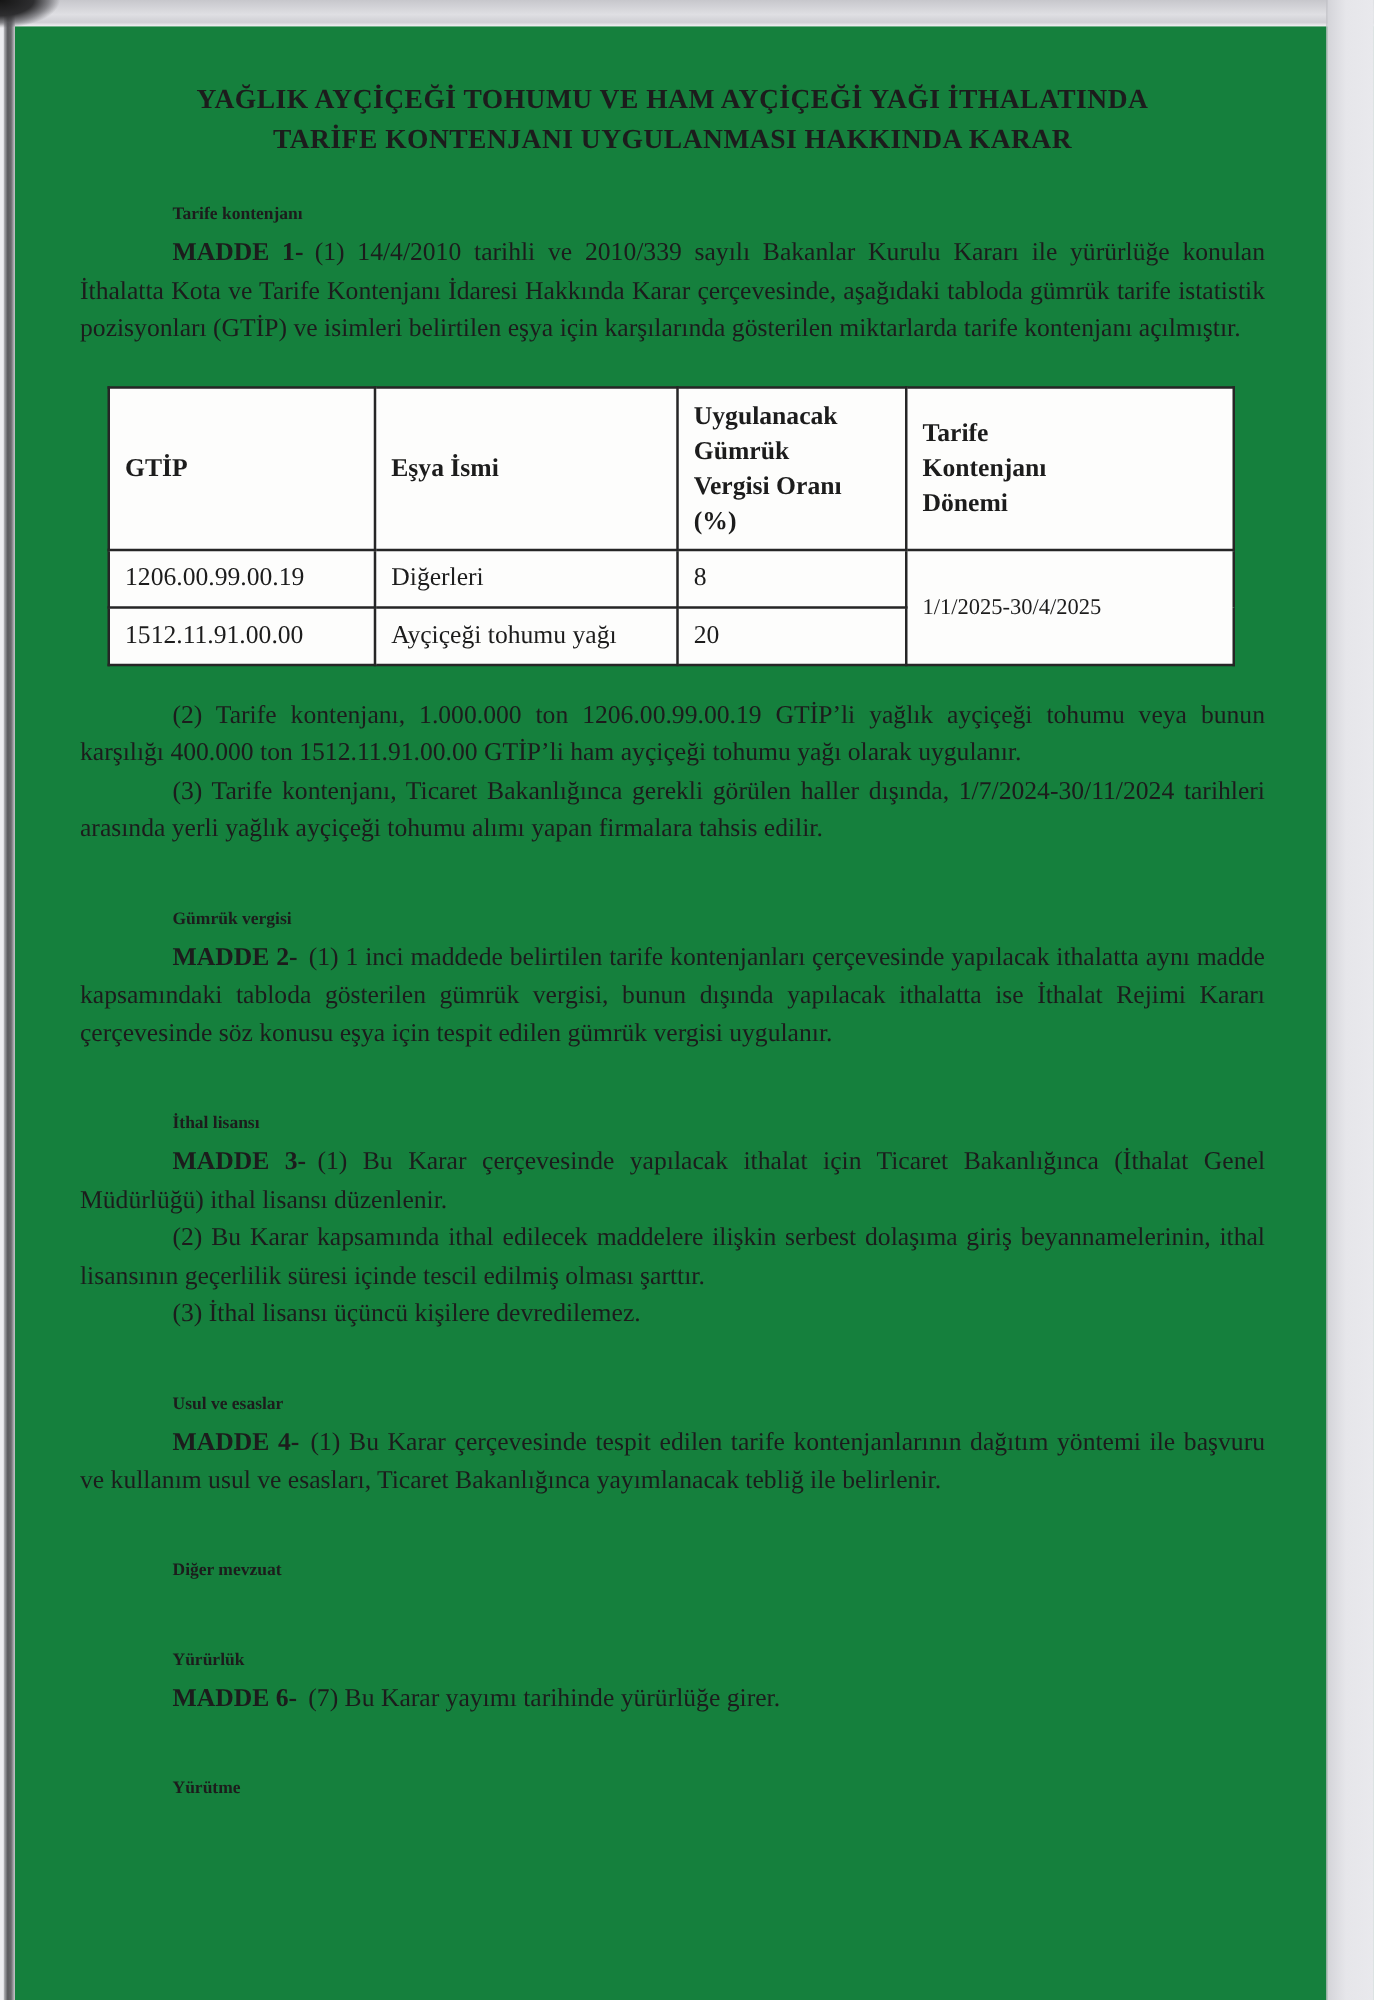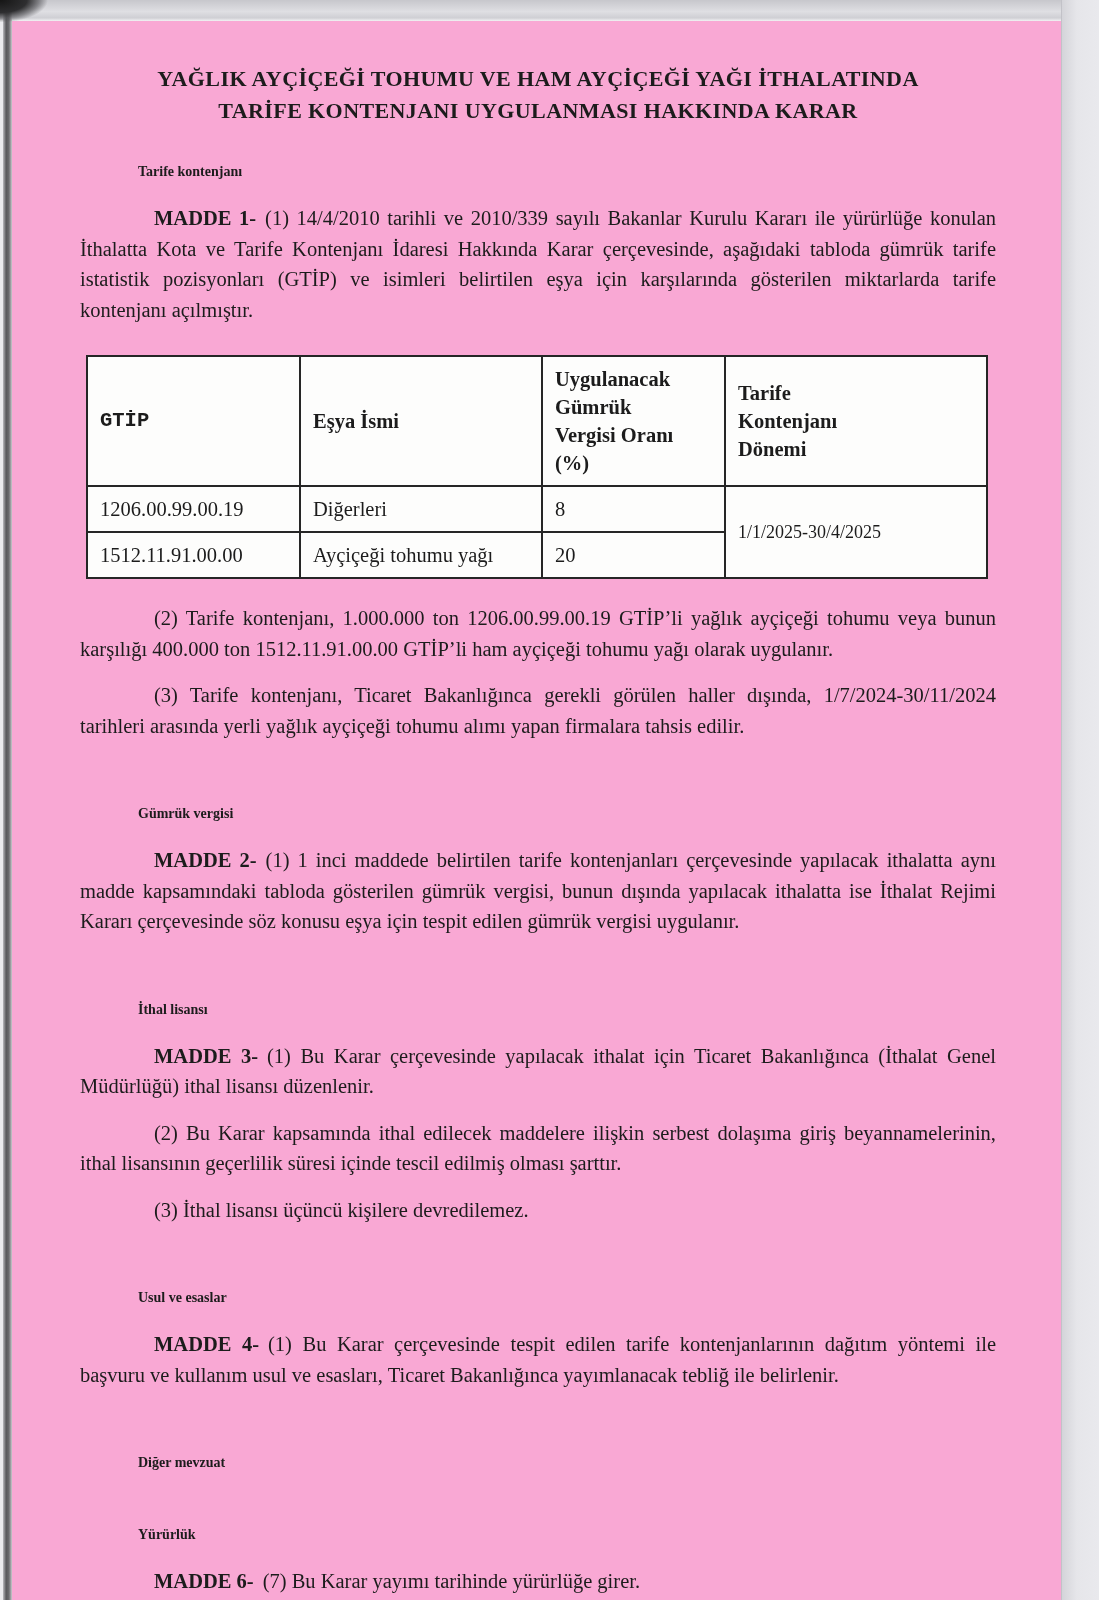--- a/index.html
+++ b/index.html
@@ -14,45 +14,45 @@
     background:linear-gradient(to bottom,#c7c7cc 0%,#dfdfe3 55%,#cfcfd4 85%,#f2f2f4 100%);z-index:3;}
   .edge-left{position:absolute;top:0;left:3px;width:9px;height:1600px;
     background:linear-gradient(to right,#b9b9be 0%,#58585c 35%,#6a6a6e 65%,#c9c9cd 100%);z-index:4;}
   .corner-tl{position:absolute;top:0;left:0;width:60px;height:30px;
     background:radial-gradient(ellipse 60px 28px at 0 0,#151515 0%,#2e2e30 45%,rgba(80,80,84,0.6) 65%,rgba(120,120,124,0) 80%);z-index:5;}
   .edge-right{position:absolute;top:0;right:0;width:37px;height:1600px;
     background:linear-gradient(to right,#d4d4d9 0%,#e6e6ea 40%,#e9e9ed 100%);
     border-left:1px solid #c2c2c8;z-index:3;}
   .page{
     position:absolute;top:21px;left:12px;width:1050px;height:1579px;
-    background:#f9a8d4;z-index:2;box-sizing:border-box;
+    background:#15803d;z-index:2;box-sizing:border-box;
     padding:42px 50px 40px 52px;
   }
   .doc-title{font-weight:bold;text-align:center;font-size:22px;line-height:32px;letter-spacing:0.4px;}
   .sec-heading{font-weight:bold;font-size:14px;line-height:30px;margin:0 0 0 74px;}
-  .para{font-size:20.5px;line-height:30.5px;text-align:justify;text-indent:74px;margin:16px;}
+  .para{font-size:20.5px;line-height:30.5px;text-align:justify;text-indent:74px;margin:0;}
   .lead{font-weight:bold;margin-right:9px;}
   .gap-lg{height:30px;}
   .gap-sec{height:42px;}
 
   table.quota{
     border-collapse:collapse;margin:30px 0 24px 22px;
     width:900px;table-layout:fixed;font-size:20.5px;
   }
   table.quota td{
     border:2.5px solid #262626;
     padding:8px 12px;vertical-align:middle;
     background:#fdfdfc;
   }
   .col-gtip{width:213px;}
   .col-item{width:242px;}
   .col-duty{width:183px;}
   .col-period{width:262px;}
   td.th{font-weight:bold;white-space:pre-line;line-height:28px;}
-  td.hdr-tall{height:112px;font-family:Liberation Mono, monospace;}
+  td.hdr-tall{height:112px;}
   .row-cell{height:28px;}
   .period-cell{font-size:18px;}
 </style>
 </head>
 <body>
 
 <div class="edge-top"></div>
 <div class="edge-left"></div>
 <div class="corner-tl"></div>
 <div class="edge-right"></div>

